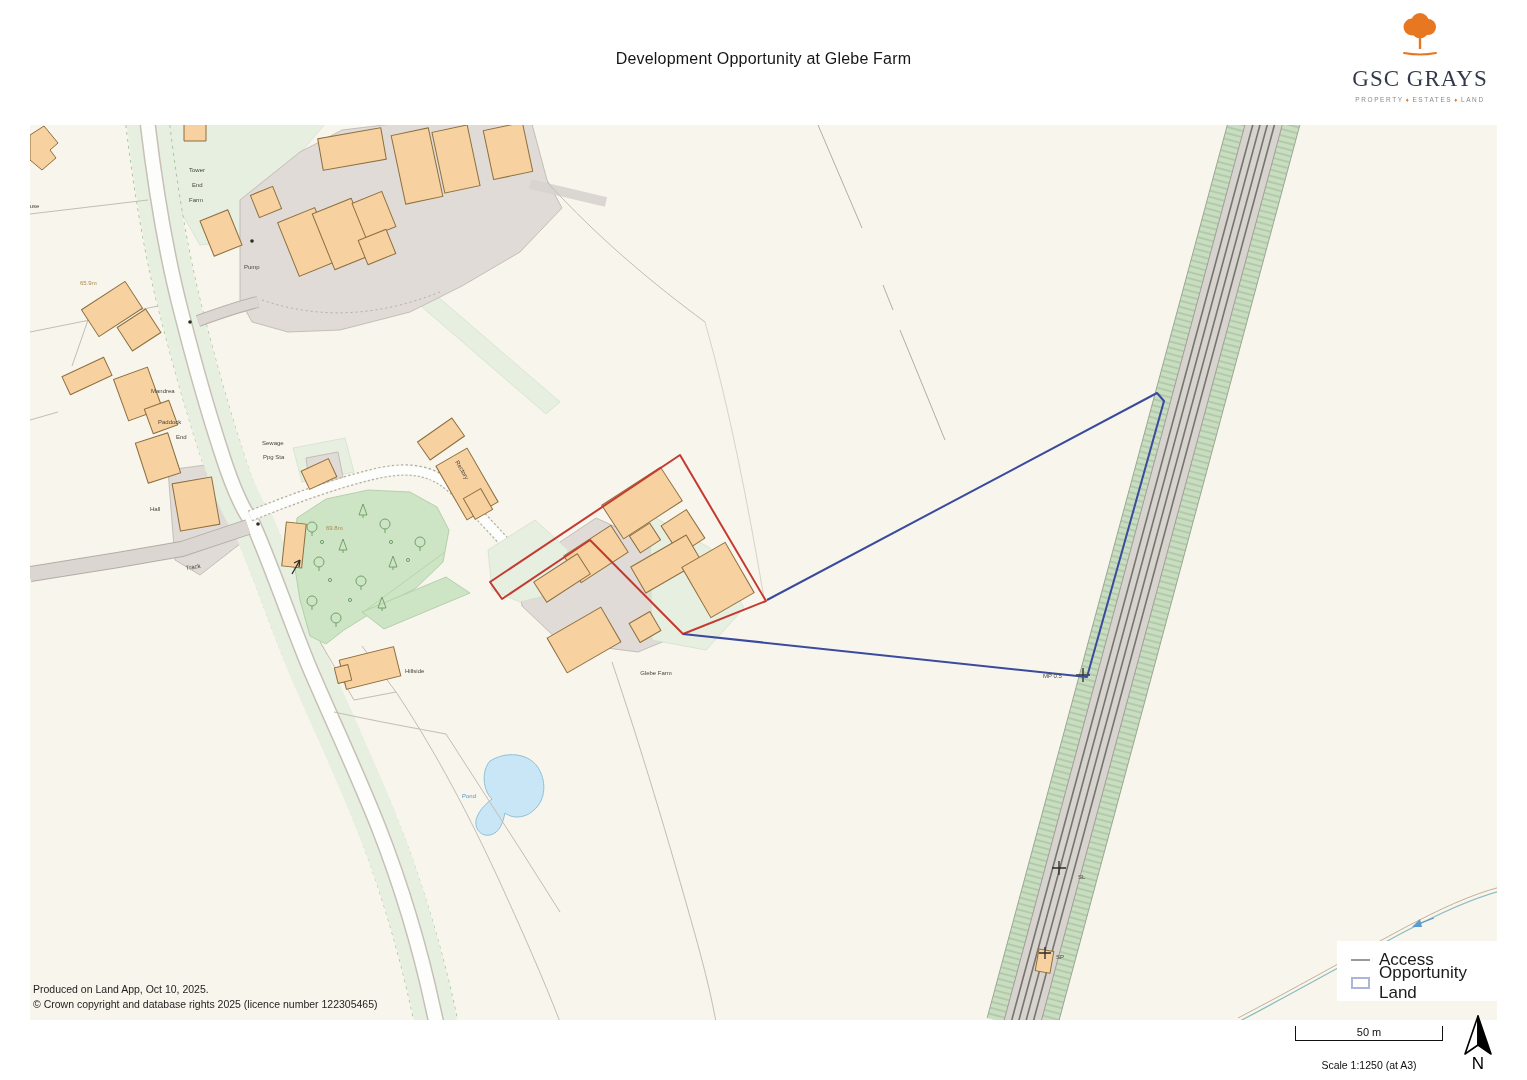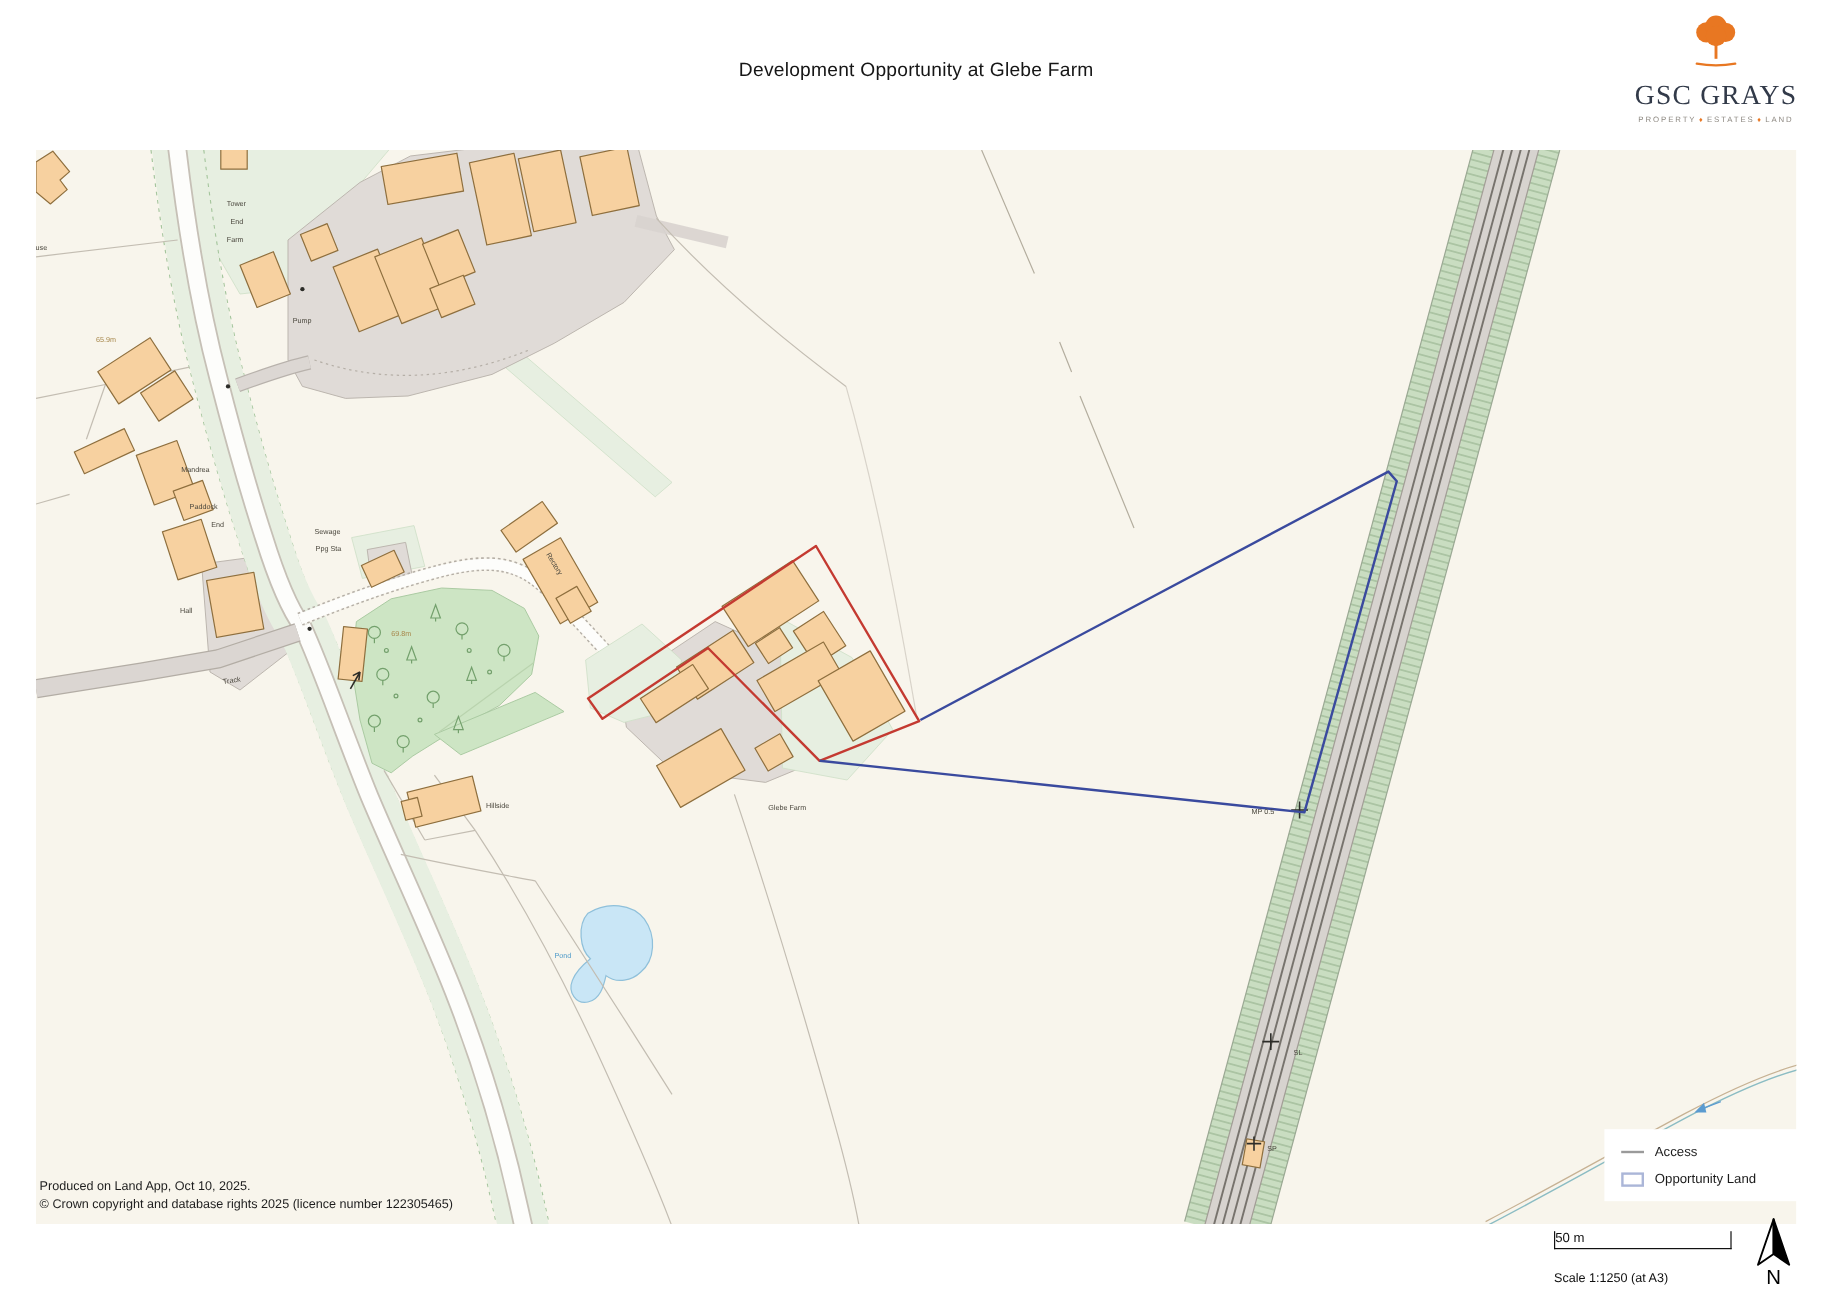--- a/index.html
+++ b/index.html
@@ -1,45 +1,45 @@
 <!DOCTYPE html>
 <html><head>
 <meta charset="utf-8">
 <style>
   html,body{margin:0;padding:0}
   body{width:1527px;height:1080px;background:#ffffff;position:relative;overflow:hidden;
        font-family:"Liberation Sans",sans-serif}
   .title{position:absolute;top:50px;left:0;width:100%;text-align:center;
          font-size:16px;font-weight:500;color:#161616;letter-spacing:.2px}
   
-  .logo{position:absolute;top:12px;right:12px;width:170px;text-align:center}
+  .logo{position:absolute;top:12px;right:22px;width:170px;text-align:center}
   .logo-name{font-family:"Liberation Serif",serif;font-size:23px;color:#323a49;letter-spacing:1px;margin-top:2px;white-space:nowrap}
   .logo-tag{font-size:6.5px;letter-spacing:1.6px;color:#8d8881;margin-top:4px;white-space:nowrap}
   .logo-tag .d{color:#e87722;font-size:6px;margin:0 2px}
   
   .mapsvg{position:absolute;left:0;top:0}
   .bld{fill:#f7d1a0;stroke:#8e6f3e;stroke-width:1;stroke-linejoin:round}
   .yard{fill:#e0dbd7;stroke:#bab4ac;stroke-width:.8;stroke-linejoin:round}
   .pg{fill:#e7efe1;stroke:#cfe0c8;stroke-width:.7}
   .fline{stroke:#c3bdb2;stroke-width:1;fill:none}
   .tree{stroke:#73a06c;fill:none;stroke-width:1}
   .lbl{font-family:"Liberation Sans",sans-serif;font-size:6px;fill:#4a473d}
   .elev{fill:#a8894e}
   .wlbl{fill:#4d9ac9}
   
   .legend{position:absolute;left:1337px;top:941px;width:161px;height:60px;background:#fff;
-          box-sizing:border-box;padding:7px 0 0 14px;font-size:11px;color:#1b1b1b}
+          box-sizing:border-box;padding:7px 0 0 14px;font-size:17px;color:#1b1b1b}
   .lrow{display:flex;align-items:center;height:23px}
   .sym{width:19px;margin-right:9px;flex:none;box-sizing:border-box}
   .sym-line{border-top:2px solid #9a9a9a;height:0}
   .sym-box{height:12px;border:2px solid #abb6d8;background:#fff}
   
   .footer{position:absolute;left:33px;top:982px;font-size:10.5px;color:#1e1e1e;line-height:15px}
   
-  .scalebar{position:absolute;left:1295px;top:1026px;width:148px;text-align:left;color:#101010}
+  .scalebar{position:absolute;left:1295px;top:1026px;width:148px;text-align:center;color:#101010}
   .bracket{height:15px;border:1.5px solid #111;border-top:none;font-size:11px;line-height:13px;box-sizing:border-box}
   .scaletext{font-size:10.5px;margin-top:18px}
   
   .north{position:absolute;left:1456px;top:1014px;width:44px;text-align:center}
   .north .nlabel{font-size:17px;color:#000;margin-top:-6px;font-weight:500}
 </style>
 </head>
 <body>
 
 <svg class="mapsvg" width="1527" height="1080" viewBox="0 0 1527 1080">

